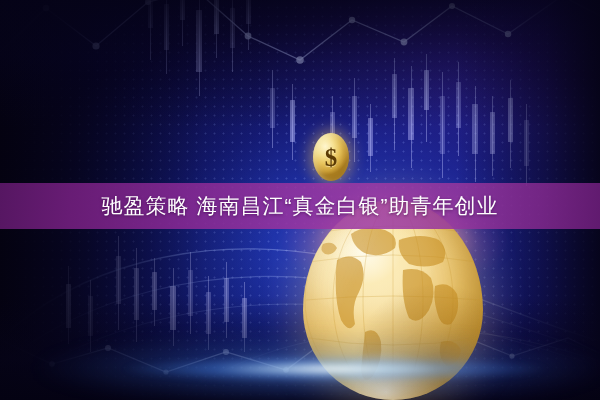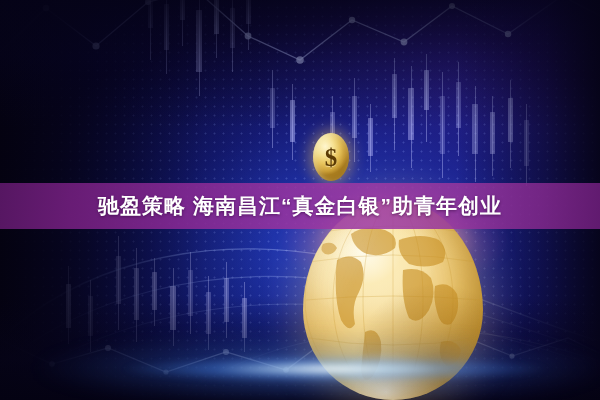--- a/index.html
+++ b/index.html
@@ -101,21 +101,21 @@
       rgba(158,58,164,.86) 62%,
       rgba(150,54,158,.86) 76%,
       rgba(128,40,140,.88) 90%,
       rgba(104,28,118,.92) 100%);
   }
   #title-text{
     position:absolute;left:0;top:183px;width:600px;height:46px;
     display:flex;align-items:center;justify-content:center;
     color:#ffffff;
     font-size:21px;
-    font-weight:bold;
+    font-weight:normal;
     letter-spacing:1px;
     white-space:nowrap;
     text-shadow:0 1px 3px rgba(40,0,50,.55);
   }
 
   
   #coin{
     position:absolute;left:313px;top:133px;width:36px;height:48px;
     border-radius:50%;
     background:

